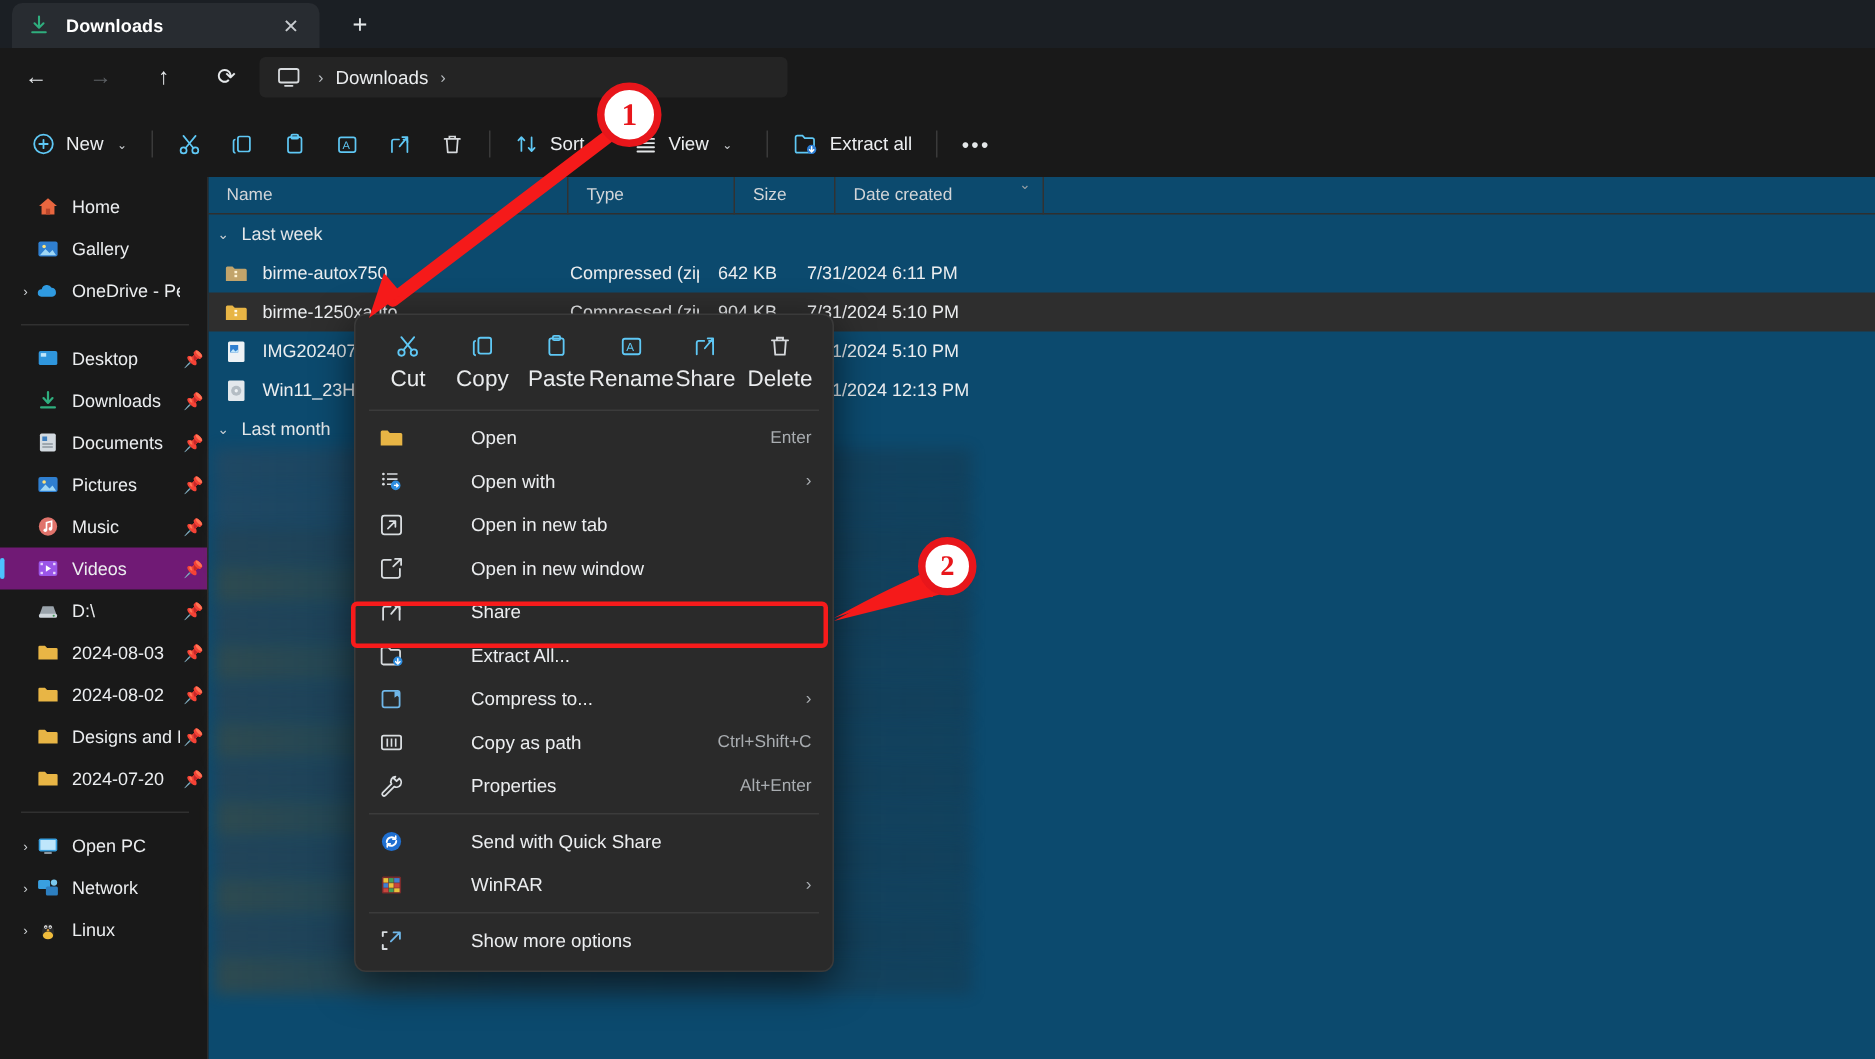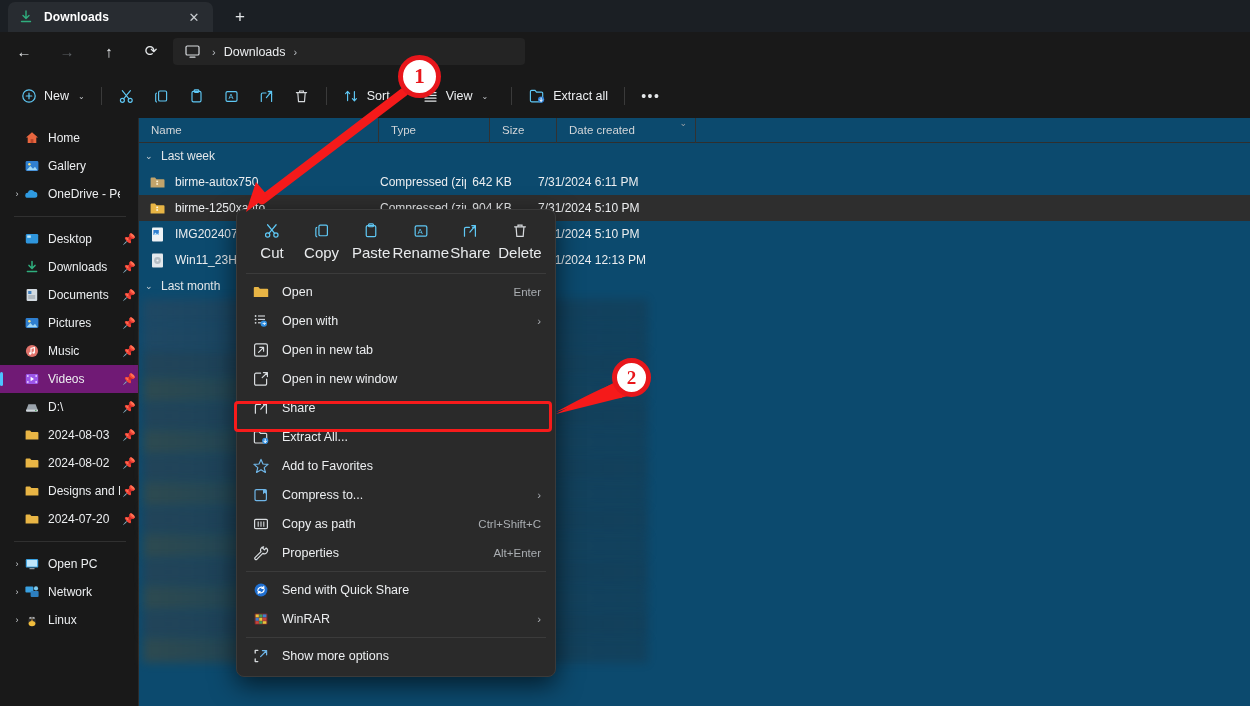--- a/index.html
+++ b/index.html
@@ -109,21 +109,21 @@
     color: #e4e7e9; font-size: 12px;
   }
   .group-hdr .gchev { width: 16px; font-size: 9px; color: #cdd1d4; }
   .row {
     height: 26px; display: flex; align-items: center; font-size: 12px; color: #eceef0;
   }
   .row.sel { background: #2e2e2e; }
   .cell-name { width: 239px; display: flex; align-items: center; padding-left: 10px; overflow: hidden; white-space: nowrap; }
   .cell-name .fico { width: 17px; flex: 0 0 17px; height: 17px; margin-right: 9px; position: relative; }
   .cell-type { width: 88px; padding-left: 2px; overflow: hidden; white-space: nowrap; }
-  .cell-size { width: 60px; text-align: center; padding-right: 8px; }
+  .cell-size { width: 60px; text-align: right; padding-right: 8px; }
   .cell-date { width: 180px; padding-left: 12px; white-space: nowrap; }
 
   .blurrow {
     height: 26px; margin: 0 0 0 4px; width: 505px;
     background: linear-gradient(90deg, rgba(60,62,66,.55) 0%, rgba(44,46,50,.42) 42%, rgba(36,37,40,.3) 100%);
     filter: blur(5px); opacity: .85;
   }
   .blurrow.warm {
     background: linear-gradient(90deg, rgba(92,74,40,.5) 0%, rgba(52,48,42,.35) 38%, rgba(36,37,40,.28) 100%);
   }
@@ -144,21 +144,21 @@
     padding: 4px 0 2px; border-radius: 4px;
   }
   .ctx-tbtn .tlabel { color: #e9ebed; font-size: 15px; }
   .ctx-divider { height: 1px; background: #3b3b3b; margin: 4px 6px; }
   .ctx-item {
     height: 28px; display: flex; align-items: center; padding: 0 9px 0 10px;
     color: #eceef0; font-size: 12.5px; border-radius: 4px; margin: 1px 2px;
     position: relative;
   }
   .ctx-item .ci { width: 18px; flex: 0 0 18px; height: 18px; margin-right: 12px; position: relative; }
-  .ctx-item .clabel { flex: 1; white-space: nowrap; }
+  .ctx-item .clabel { flex: 1; white-space: nowrap; margin-left: 32px; }
   .ctx-item .caccel { color: #a9adb1; font-size: 11.5px; }
 
   .hl-extract {
     position: absolute; left: 234px; top: 401px; width: 318px; height: 31px;
     border: 3px solid #f71b1b; border-radius: 4px; pointer-events: none;
   }
 
   
   .ann { position: absolute; pointer-events: none; }
   .badge {
@@ -774,29 +774,20 @@
           <path d="M2.4 13.8 V4.8 a1.2 1.2 0 0 1 1.2 -1.2 H7 l1.5 1.7 h5 a1.2 1.2 0 0 1 1.2 1.2 V13.8 a1.2 1.2 0 0 1 -1.2 1.2 H3.6 a1.2 1.2 0 0 1 -1.2 -1.2z" fill="none" stroke="#d9dde0" stroke-width="1.2"></path>
           <circle cx="13.2" cy="12.8" r="3.1" fill="#2f8ee0"></circle>
           <path d="M13.2 11.1 v3.4 M11.8 13.1 L13.2 14.6 L14.6 13.1" stroke="#ffffff" stroke-width="1" fill="none" stroke-linecap="round" stroke-linejoin="round"></path>
         </svg>
       </span>
       <span class="clabel">Extract All...</span>
       <span class="caccel"></span>
     </div>
 
 
-    <div class="ctx-item">
-      <span class="ci">
-        <svg width="18" height="18" viewBox="0 0 18 18">
-          <path d="M9 2.4 L11 7 L16 7.4 L12.2 10.6 L13.4 15.4 L9 12.8 L4.6 15.4 L5.8 10.6 L2 7.4 L7 7z" fill="none" stroke="#6fb6e8" stroke-width="1.2" stroke-linejoin="round"></path>
-        </svg>
-      </span>
-      <span class="clabel">Add to Favorites</span>
-      <span class="caccel"></span>
-    </div>
 
     <div class="ctx-item">
       <span class="ci">
         <svg width="18" height="18" viewBox="0 0 18 18">
           <rect x="3" y="3.6" width="11.4" height="11" rx="1.4" fill="none" stroke="#6fb6e8" stroke-width="1.2"></rect>
           <path d="M11 3.8 v4.4 l1.8 -1.4 1.6 1.4 V3.8" fill="#6fb6e8"></path>
         </svg>
       </span>
       <span class="clabel">Compress to...</span>
       <span class="caccel">›</span>

